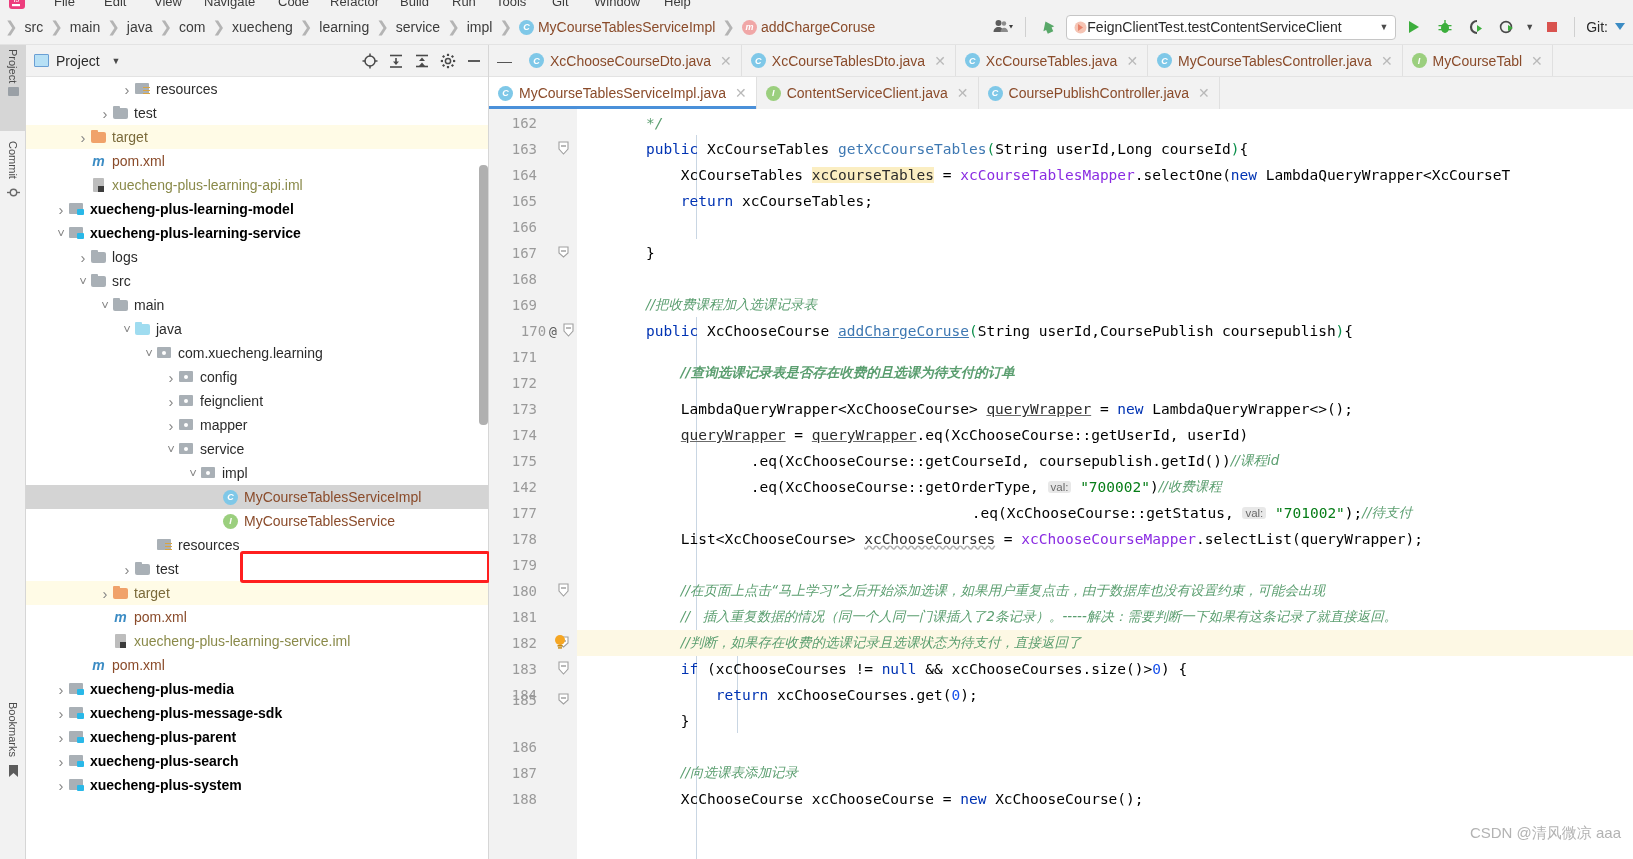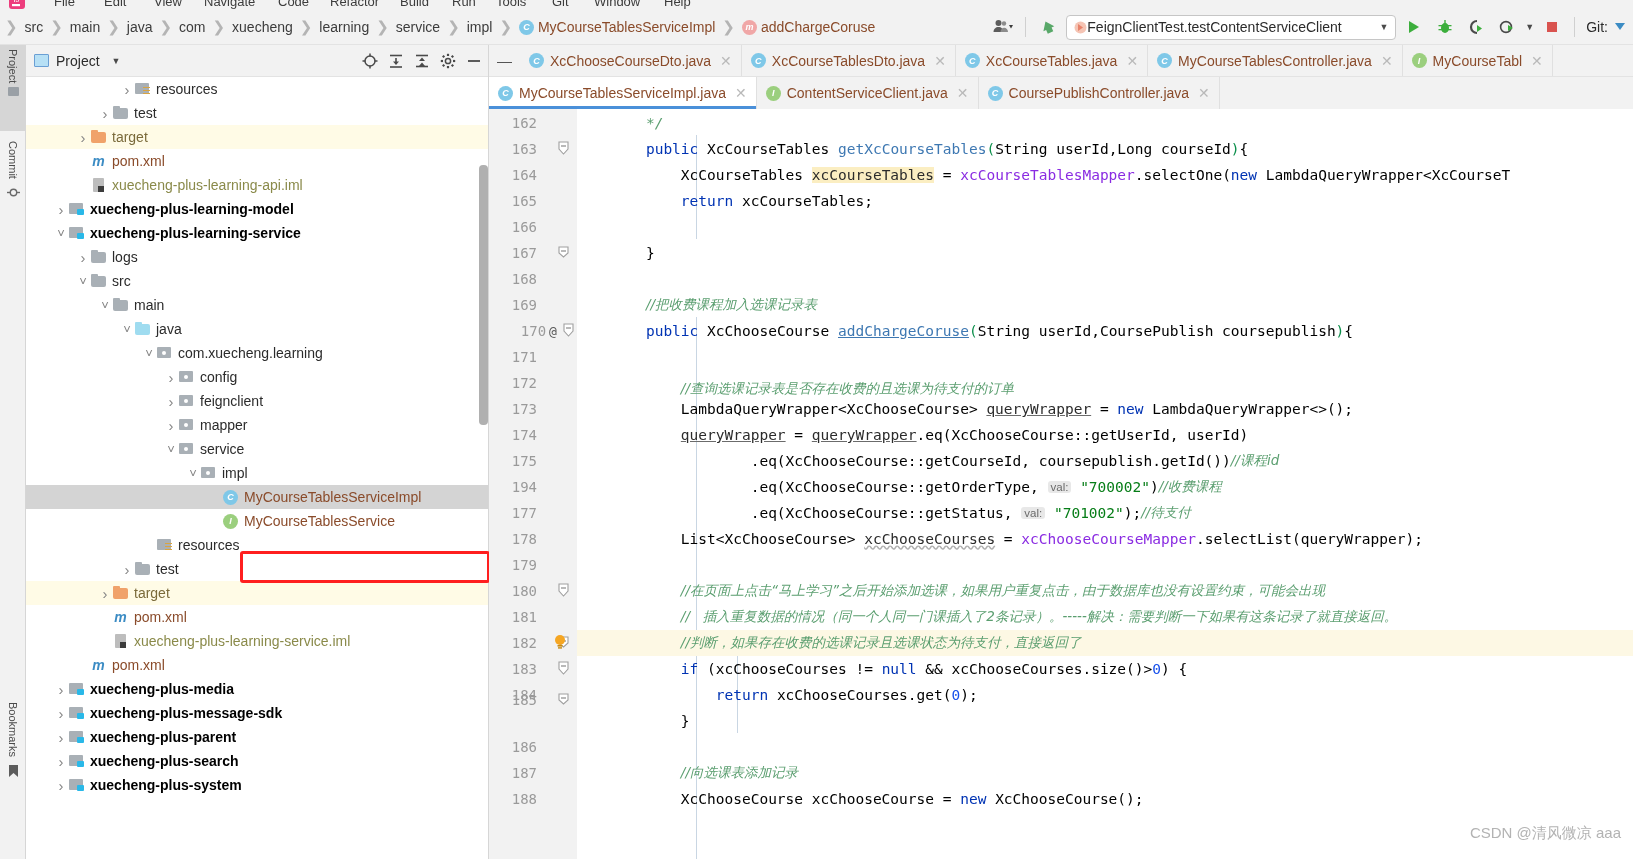--- a/index.html
+++ b/index.html
@@ -742,21 +742,21 @@
             <span class="gutter-num">174</span>
             <span class="gutter-at"></span>
             <span class="gutter-fold"></span>
           </div>
           <div class="gutter-line" style="top: 339px;">
             <span class="gutter-num">175</span>
             <span class="gutter-at"></span>
             <span class="gutter-fold"></span>
           </div>
           <div class="gutter-line" style="top: 365px;">
-            <span class="gutter-num">194</span>
+            <span class="gutter-num">142</span>
             <span class="gutter-at"></span>
             <span class="gutter-fold"></span>
           </div>
           <div class="gutter-line" style="top: 391px;">
             <span class="gutter-num">177</span>
             <span class="gutter-at"></span>
             <span class="gutter-fold"></span>
           </div>
           <div class="gutter-line" style="top: 417px;">
             <span class="gutter-num">178</span>
@@ -838,26 +838,26 @@
       <div class="cline" style="top: 1px;"><span class="cm">    */</span></div>
           <div class="cline" style="top: 27px;"><span class="t">    </span><span class="k">public</span><span class="t"> </span><span class="t">XcCourseTables</span><span class="t"> </span><span class="fn">getXcCourseTables</span><span class="par">(</span><span class="t">String userId,Long courseId</span><span class="par">)</span><span class="t">{</span></div>
           <div class="cline" style="top: 53px;"><span class="t">        XcCourseTables </span><span class="hlid">xcCourseTables</span><span class="t"> = </span><span class="fld">xcCourseTablesMapper</span><span class="t">.selectOne(</span><span class="k">new</span><span class="t"> LambdaQueryWrapper&lt;XcCourseT</span></div>
           <div class="cline" style="top: 79px;"><span class="t">        </span><span class="k">return</span><span class="t"> xcCourseTables;</span></div>
           <div class="cline" style="top: 105px;"></div>
           <div class="cline" style="top: 131px;"><span class="t">    }</span></div>
           <div class="cline" style="top: 157px;"></div>
           <div class="cline" style="top: 183px;"><span class="t">    </span><span class="cmcn">//把收费课程加入选课记录表</span></div>
           <div class="cline" style="top: 209px;"><span class="t">    </span><span class="k">public</span><span class="t"> XcChooseCourse </span><span class="fnu">addChargeCoruse</span><span class="par">(</span><span class="t">String userId,CoursePublish coursepublish</span><span class="par">)</span><span class="t">{</span></div>
           <div class="cline" style="top: 235px;"></div>
-          <div class="cline" style="top: 267px;"><span class="t">        </span><span class="cmcn">//查询选课记录表是否存在收费的且选课为待支付的订单</span></div>
+          <div class="cline" style="top: 251px; font-weight: bold;"><span class="t">        </span><span class="cmcn">//查询选课记录表是否存在收费的且选课为待支付的订单</span></div>
           <div class="cline" style="top: 287px;"><span class="t">        LambdaQueryWrapper&lt;XcChooseCourse&gt; </span><span class="und">queryWrapper</span><span class="t"> = </span><span class="k">new</span><span class="t"> LambdaQueryWrapper&lt;&gt;();</span></div>
           <div class="cline" style="top: 313px;"><span class="t">        </span><span class="und">queryWrapper</span><span class="t"> = </span><span class="und">queryWrapper</span><span class="t">.eq(XcChooseCourse::getUserId, userId)</span></div>
           <div class="cline" style="top: 339px;"><span class="t">                .eq(XcChooseCourse::getCourseId, coursepublish.getId())</span><span class="cmcn">//课程id</span></div>
           <div class="cline" style="top: 365px;"><span class="t">                .eq(XcChooseCourse::getOrderType, </span><span class="hint">val:</span><span class="str"> "700002"</span><span class="t">)</span><span class="cmcn">//收费课程</span></div>
-          <div class="cline" style="top: 391px;"><span class="t">                .eq(XcChooseCourse::getStatus, </span><span class="hint">val:</span><span class="str"> "701002"</span><span class="t">);</span><span class="cmcn">//待支付</span></div>
+          <div class="cline" style="top: 391px; justify-content: center;"><span class="t">                .eq(XcChooseCourse::getStatus, </span><span class="hint">val:</span><span class="str"> "701002"</span><span class="t">);</span><span class="cmcn">//待支付</span></div>
           <div class="cline" style="top: 417px;"><span class="t">        List&lt;XcChooseCourse&gt; </span><span class="wavy">xcChooseCourses</span><span class="t"> = </span><span class="fld">xcChooseCourseMapper</span><span class="t">.selectList(queryWrapper);</span></div>
           <div class="cline" style="top: 443px;"></div>
           <div class="cline" style="top: 469px;"><span class="t">        </span><span class="cmcn">//在页面上点击“马上学习”之后开始添加选课，如果用户重复点击，由于数据库也没有设置约束，可能会出现</span></div>
           <div class="cline" style="top: 495px;"><span class="t">        </span><span class="cmcn">//&nbsp;&nbsp;&nbsp;插入重复数据的情况（同一个人同一门课插入了2条记录）。-----解决：需要判断一下如果有这条记录了就直接返回。</span></div>
           <div class="cline hl" style="top: 521px;"><span class="t">        </span><span class="cmcn">//判断，如果存在收费的选课记录且选课状态为待支付，直接返回了</span></div>
           <div class="cline" style="top: 547px;"><span class="t">        </span><span class="k">if</span><span class="t"> (xcChooseCourses != </span><span class="k">null</span><span class="t"> &amp;&amp; xcChooseCourses.size()&gt;</span><span class="num">0</span><span class="t">) {</span></div>
           <div class="cline" style="top: 573px;"><span class="t">            </span><span class="k">return</span><span class="t"> xcChooseCourses.get(</span><span class="num">0</span><span class="t">);</span></div>
           <div class="cline" style="top: 599px;"><span class="t">        }</span></div>
           <div class="cline" style="top: 625px;"></div>
           <div class="cline" style="top: 651px;"><span class="t">        </span><span class="cmcn">//向选课表添加记录</span></div>

